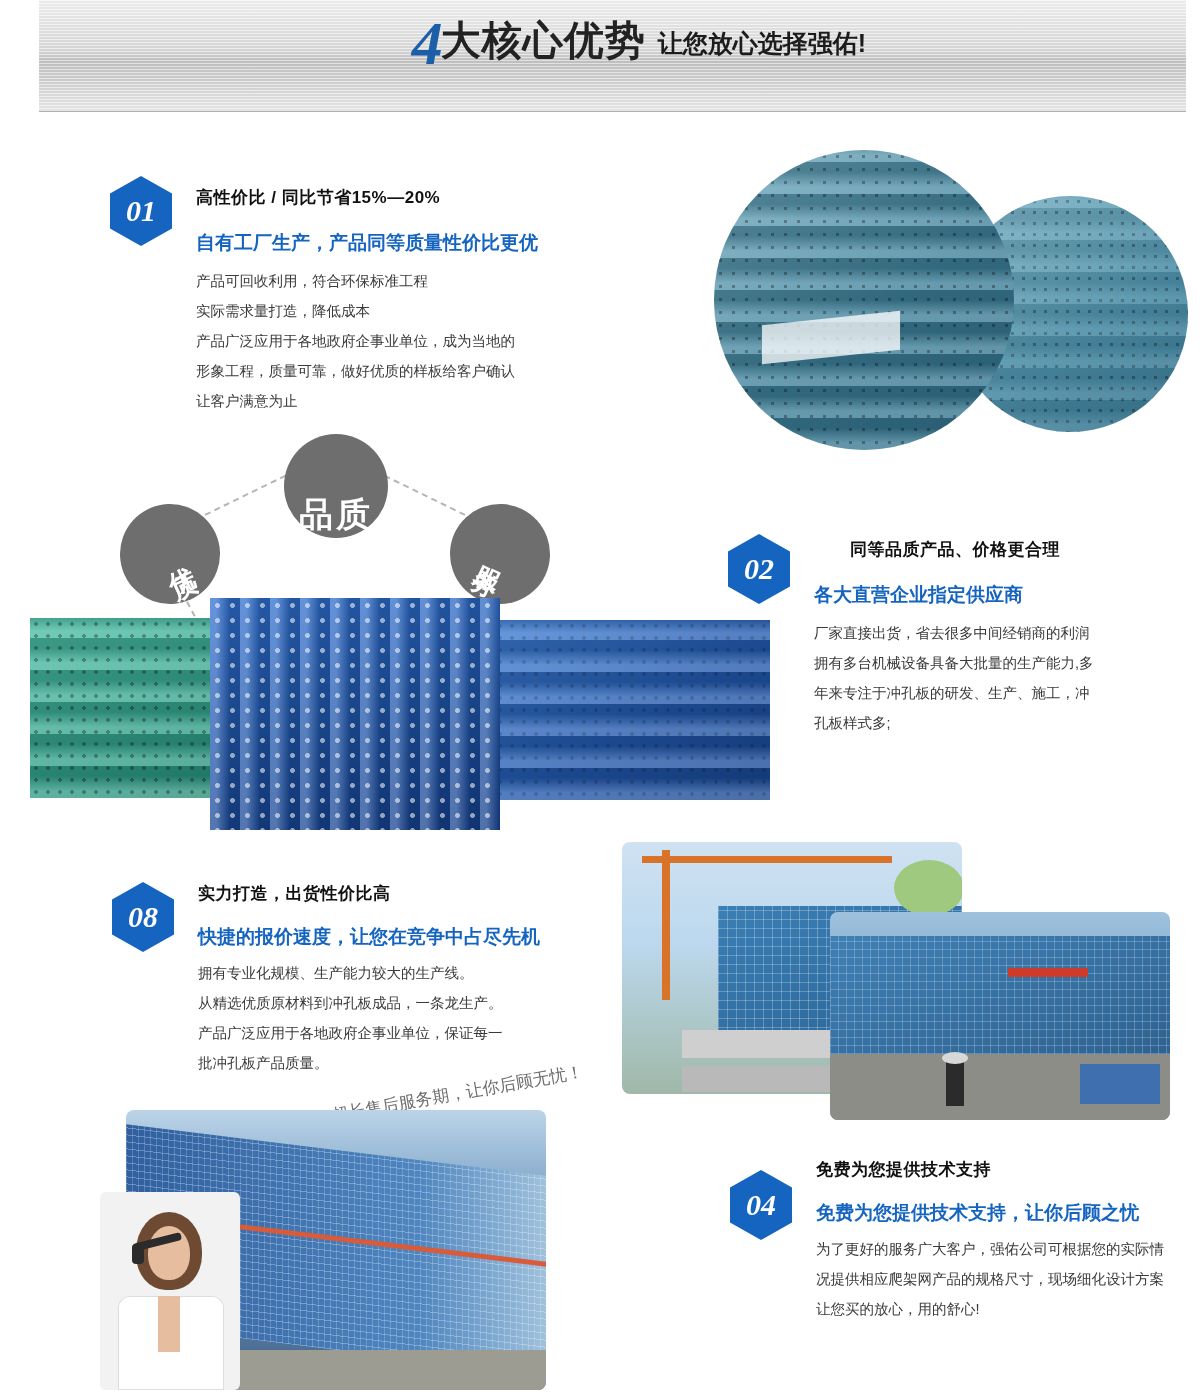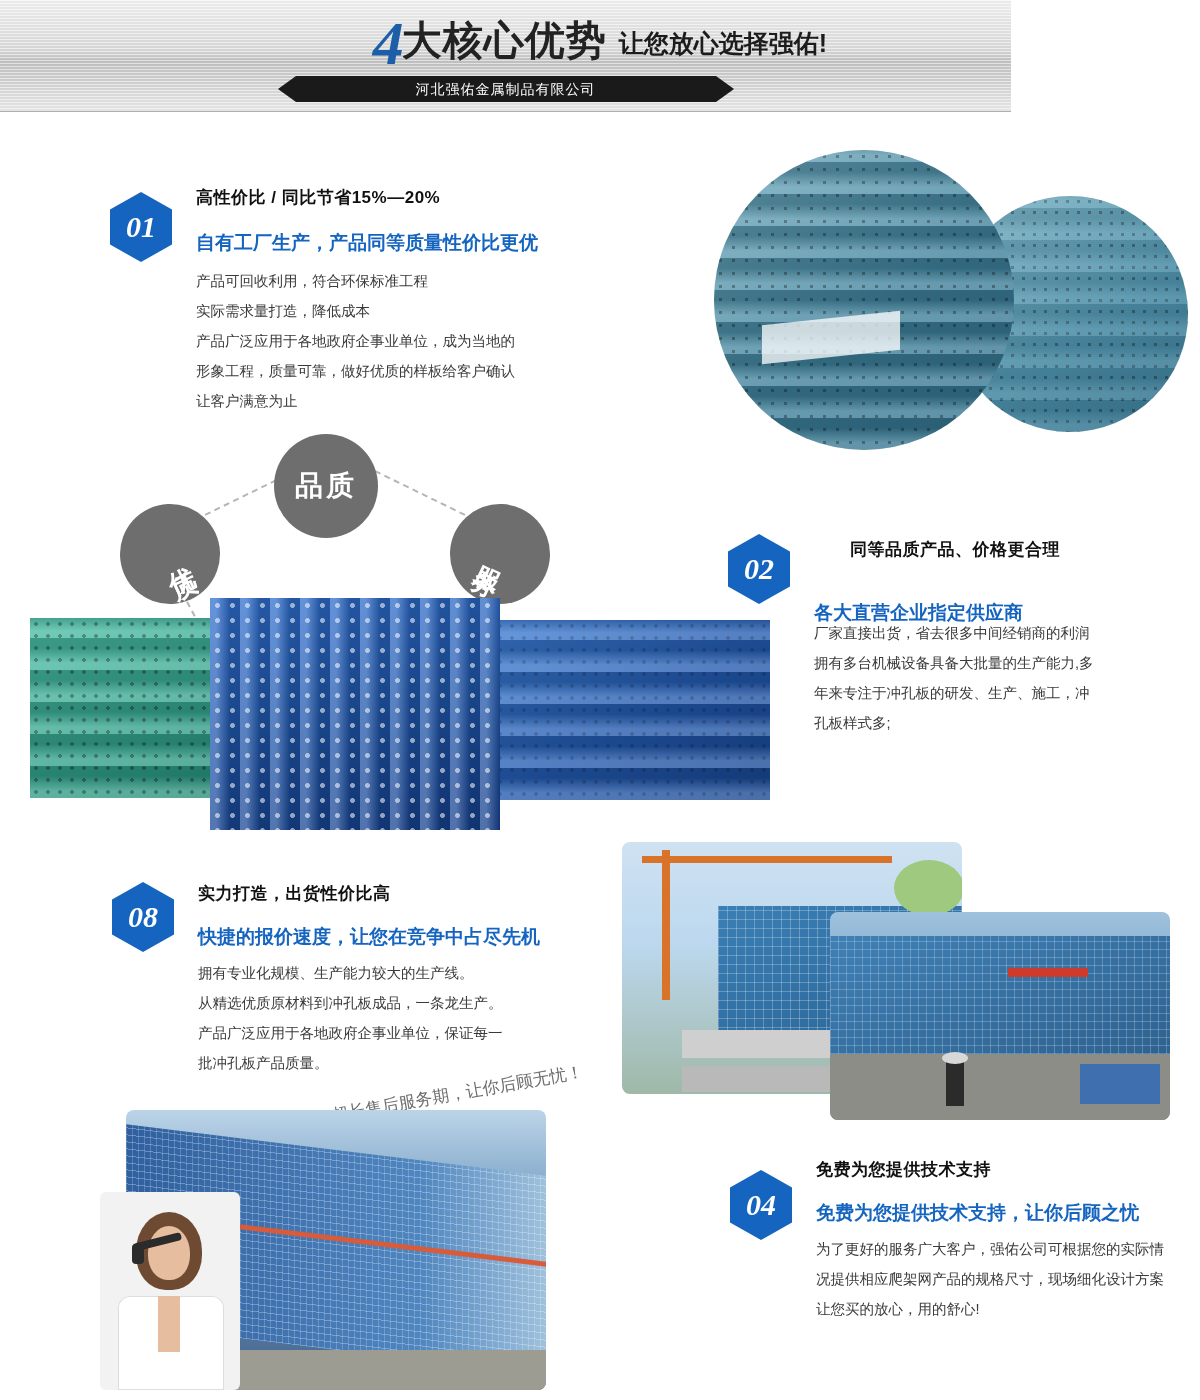--- a/index.html
+++ b/index.html
@@ -8,25 +8,26 @@
     height: 1400px;
     background: #ffffff;
     font-family: "Liberation Sans", sans-serif;
     position: relative;
     overflow: hidden;
   }
 
   
   .header {
     position: relative;
-    width: 1011px;
+    width: 1147px;
     height: 112px;
     background: linear-gradient(to bottom, #f0f0f0 0%, #d9d9d9 45%, #c2c2c2 55%, #e8e8e8 100%);
     border-bottom: 1px solid #b0b0b0;
     overflow: hidden;
+    margin-left: 39px;
   }
   .header-stripes {
     position: absolute;
     top: 0; left: 0; right: 0; bottom: 0;
     background: repeating-linear-gradient(to bottom,
       rgba(255,255,255,0.5) 0px, rgba(255,255,255,0.5) 1px,
       rgba(0,0,0,0.02) 1px, rgba(0,0,0,0.02) 3px);
   }
   .header-inner {
     position: absolute;
@@ -155,21 +156,21 @@
   
   .bubble {
     position: absolute;
     border-radius: 50%;
     background: #6e6e6e;
     color: #fff;
     font-weight: bold;
     display: flex; align-items: center; justify-content: center;
     letter-spacing: 3px;
   }
-  .bubble-main { left: 274px; top: 434px; width: 104px; height: 104px; font-size: 28px; }
+  .bubble-main { left: 284px; top: 434px; width: 104px; height: 104px; font-size: 34px; align-items: flex-end; }
   .bubble-l { left: 120px; top: 504px; width: 100px; height: 100px; font-size: 26px;
               transform: rotate(-25deg); }
   .bubble-r { left: 450px; top: 504px; width: 100px; height: 100px; font-size: 26px;
               transform: rotate(25deg); }
   .bubble .vtxt { writing-mode: vertical-rl; letter-spacing: 4px; }
 
   .dash-line {
     position: absolute;
     border-top: 2px dashed #b5b5b5;
     height: 0;
@@ -186,24 +187,23 @@
   }
 </style>
 </head>
 <body>
 
 <div class="header">
   <div class="header-stripes"></div>
   <div class="header-inner">
     <span class="h-big-num">4</span><span class="h-title">大核心优势</span><span class="h-sub">让您放心选择强佑!</span>
   </div>
-  <div class="h-ribbon">河北强佑金属制品有限公司</div>
-</div>
-
-<div class="hex" style="left:110px; top:192px;">01</div>
+</div>
+
+<div class="hex" style="left:110px; top:176px;">01</div>
 <div class="blk-title" style="left:196px; top:186px;">高性价比 / 同比节省15%—20%</div>
 <div class="blk-sub" style="left:196px; top:230px;">自有工厂生产，产品同等质量性价比更优</div>
 <div class="blk-body" style="left:196px; top:266px; white-space:pre-line;">产品可回收利用，符合环保标准工程
 实际需求量打造，降低成本
 产品广泛应用于各地政府企事业单位，成为当地的
 形象工程，质量可靠，做好优质的样板给客户确认
 让客户满意为止</div>
 
 <div class="circ circ-b">
   <div class="perf-dots" style="background-size:11px 11px;"></div>
@@ -241,21 +241,21 @@
   <div style="position:absolute; left:0; top:0; width:18px; height:100%; background:#e7cb2e;"></div>
 </div>
 
 <div class="photo" style="left:210px; top:598px; width:290px; height:232px; background:linear-gradient(170deg,#2f6fd0,#1f56ab 50%,#143f8c);">
   <div class="wave-v"></div>
   <div class="perf-dots" style="background-size:15px 15px; background-image:radial-gradient(circle, rgba(255,255,255,0.55) 2.2px, transparent 2.4px);"></div>
 </div>
 
 <div class="hex" style="left:728px; top:534px;">02</div>
 <div class="blk-title" style="left:850px; top:538px;">同等品质产品、价格更合理</div>
-<div class="blk-sub" style="left:814px; top:600px;font-family:Liberation Mono, monospace;">各大直营企业指定供应商</div>
+<div class="blk-sub" style="left:814px; top:582px;font-family:Liberation Mono, monospace;">各大直营企业指定供应商</div>
 <div class="blk-body" style="left:814px; top:618px; white-space:pre-line;">厂家直接出货，省去很多中间经销商的利润
 拥有多台机械设备具备大批量的生产能力,多
 年来专注于冲孔板的研发、生产、施工，冲
 孔板样式多;</div>
 
 <div class="hex" style="left:112px; top:882px;">08</div>
 <div class="blk-title" style="left:198px; top:882px;">实力打造，出货性价比高</div>
 <div class="blk-sub" style="left:198px; top:924px;">快捷的报价速度，让您在竞争中占尽先机</div>
 <div class="blk-body" style="left:198px; top:958px; white-space:pre-line;">拥有专业化规模、生产能力较大的生产线。
 从精选优质原材料到冲孔板成品，一条龙生产。

